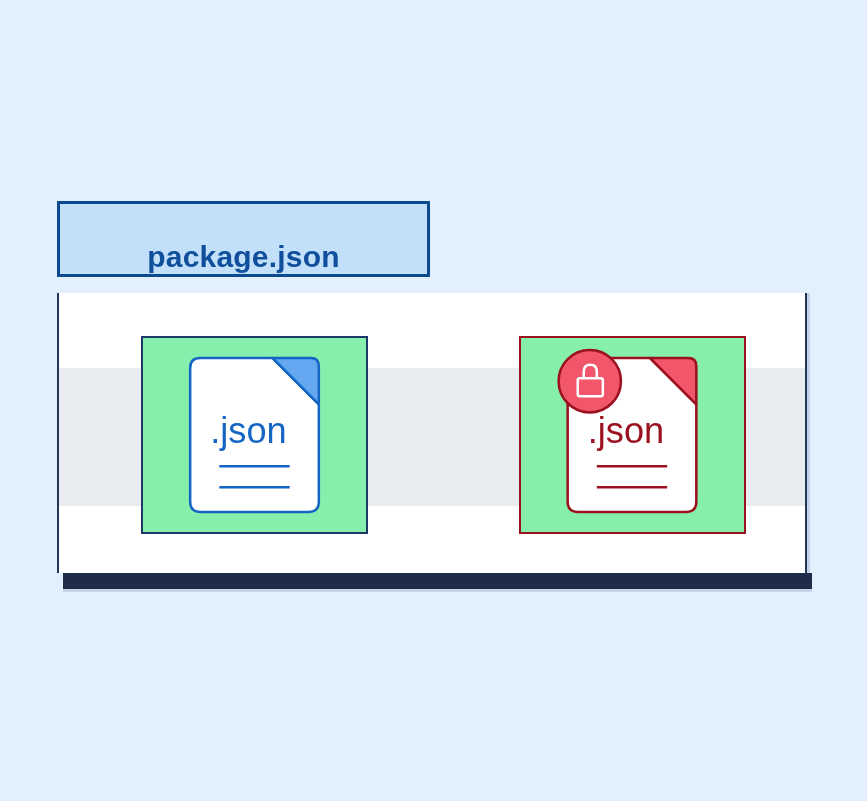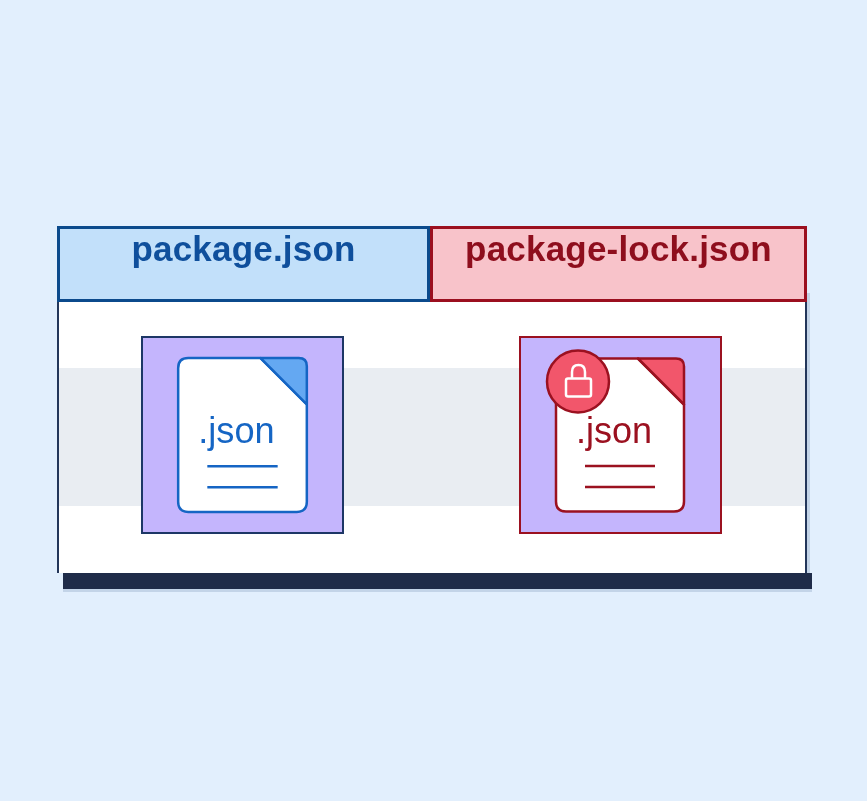--- a/index.html
+++ b/index.html
@@ -13,24 +13,24 @@
 
   
   .shadow-bar{
     position:absolute;left:63px;top:573px;width:749px;height:16px;
     background:#1f2c49;
     box-shadow:0 3px 0 rgba(170,190,215,.55);
   }
 
   
   .hdr{
-    position:absolute;top:226px;height:76px;
+    position:absolute;top:201px;height:76px;
     box-sizing:border-box;
-    display:flex;align-items:flex-start;justify-content:center;
-    font-size:35px;font-weight:700;letter-spacing:.2px;
+    display:flex;align-items:flex-end;justify-content:center;
+    font-size:30px;font-weight:700;letter-spacing:.2px;
   }
   .hdr-left{
     left:57px;width:373px;
     background:#c2e0fa;border:3px solid #0b4a8c;color:#0f4f9c;
   }
   .hdr-right{
     left:430px;width:377px;
     background:#f8c3ca;border:3px solid #9b0f1f;color:#8e0e1d;
   }
 
@@ -43,22 +43,22 @@
   }
 
   
   .divider-band{
     position:absolute;left:59px;top:368px;width:746px;height:138px;
     background:#e9edf2;
   }
 
   
   .frame{
-    position:absolute;top:336px;width:203px;height:198px;
-    box-sizing:border-box;background:#c4b5fd;
+    position:absolute;top:336px;width:227px;height:198px;
+    box-sizing:border-box;background:#86efac;
   }
   .frame-left{left:141px;border:2.5px solid #1d3766;}
   .frame-right{left:519px;border:2.5px solid #9b1120;}
   .frame svg{display:block;width:100%;height:100%;}
 
   .bolt-wrap{position:absolute;left:395px;top:310px;width:90px;height:265px;}
   .bolt-wrap svg{display:block;width:100%;height:100%;}
 </style>
 </head>
 <body>
@@ -68,23 +68,20 @@
   <div class="shadow-bar"></div>
 
   <div class="card-body"></div>
 
   <div class="divider-band"></div>
 
   <div class="hdr hdr-left">
     <span>package.json</span>
   </div>
 
-  <div class="hdr hdr-right">
-    <span>package-lock.json</span>
-  </div>
 
   <div class="frame frame-left">
     <svg viewBox="0 0 198 193">
       <g>
         <path d="M 45 20 H 117 L 163 66 V 163 Q 163 173 153 173 H 45 Q 35 173 35 163 V 30 Q 35 20 45 20 Z" fill="#ffffff" stroke="#1565c4" stroke-width="2.5" stroke-linejoin="round"></path>
         <path d="M 117 20 H 155 Q 163 20 163 28 V 66 Z" fill="#64a8f2" stroke="#1565c4" stroke-width="2.5" stroke-linejoin="round"></path>
         <text x="93" y="104" font-size="36" font-family="Liberation Sans, sans-serif" fill="#1565c4" text-anchor="middle">.json</text>
         <line x1="64" y1="127.5" x2="134" y2="127.5" stroke="#1565c4" stroke-width="2.5"></line>
         <line x1="64" y1="148.5" x2="134" y2="148.5" stroke="#1565c4" stroke-width="2.5"></line>
       </g>

